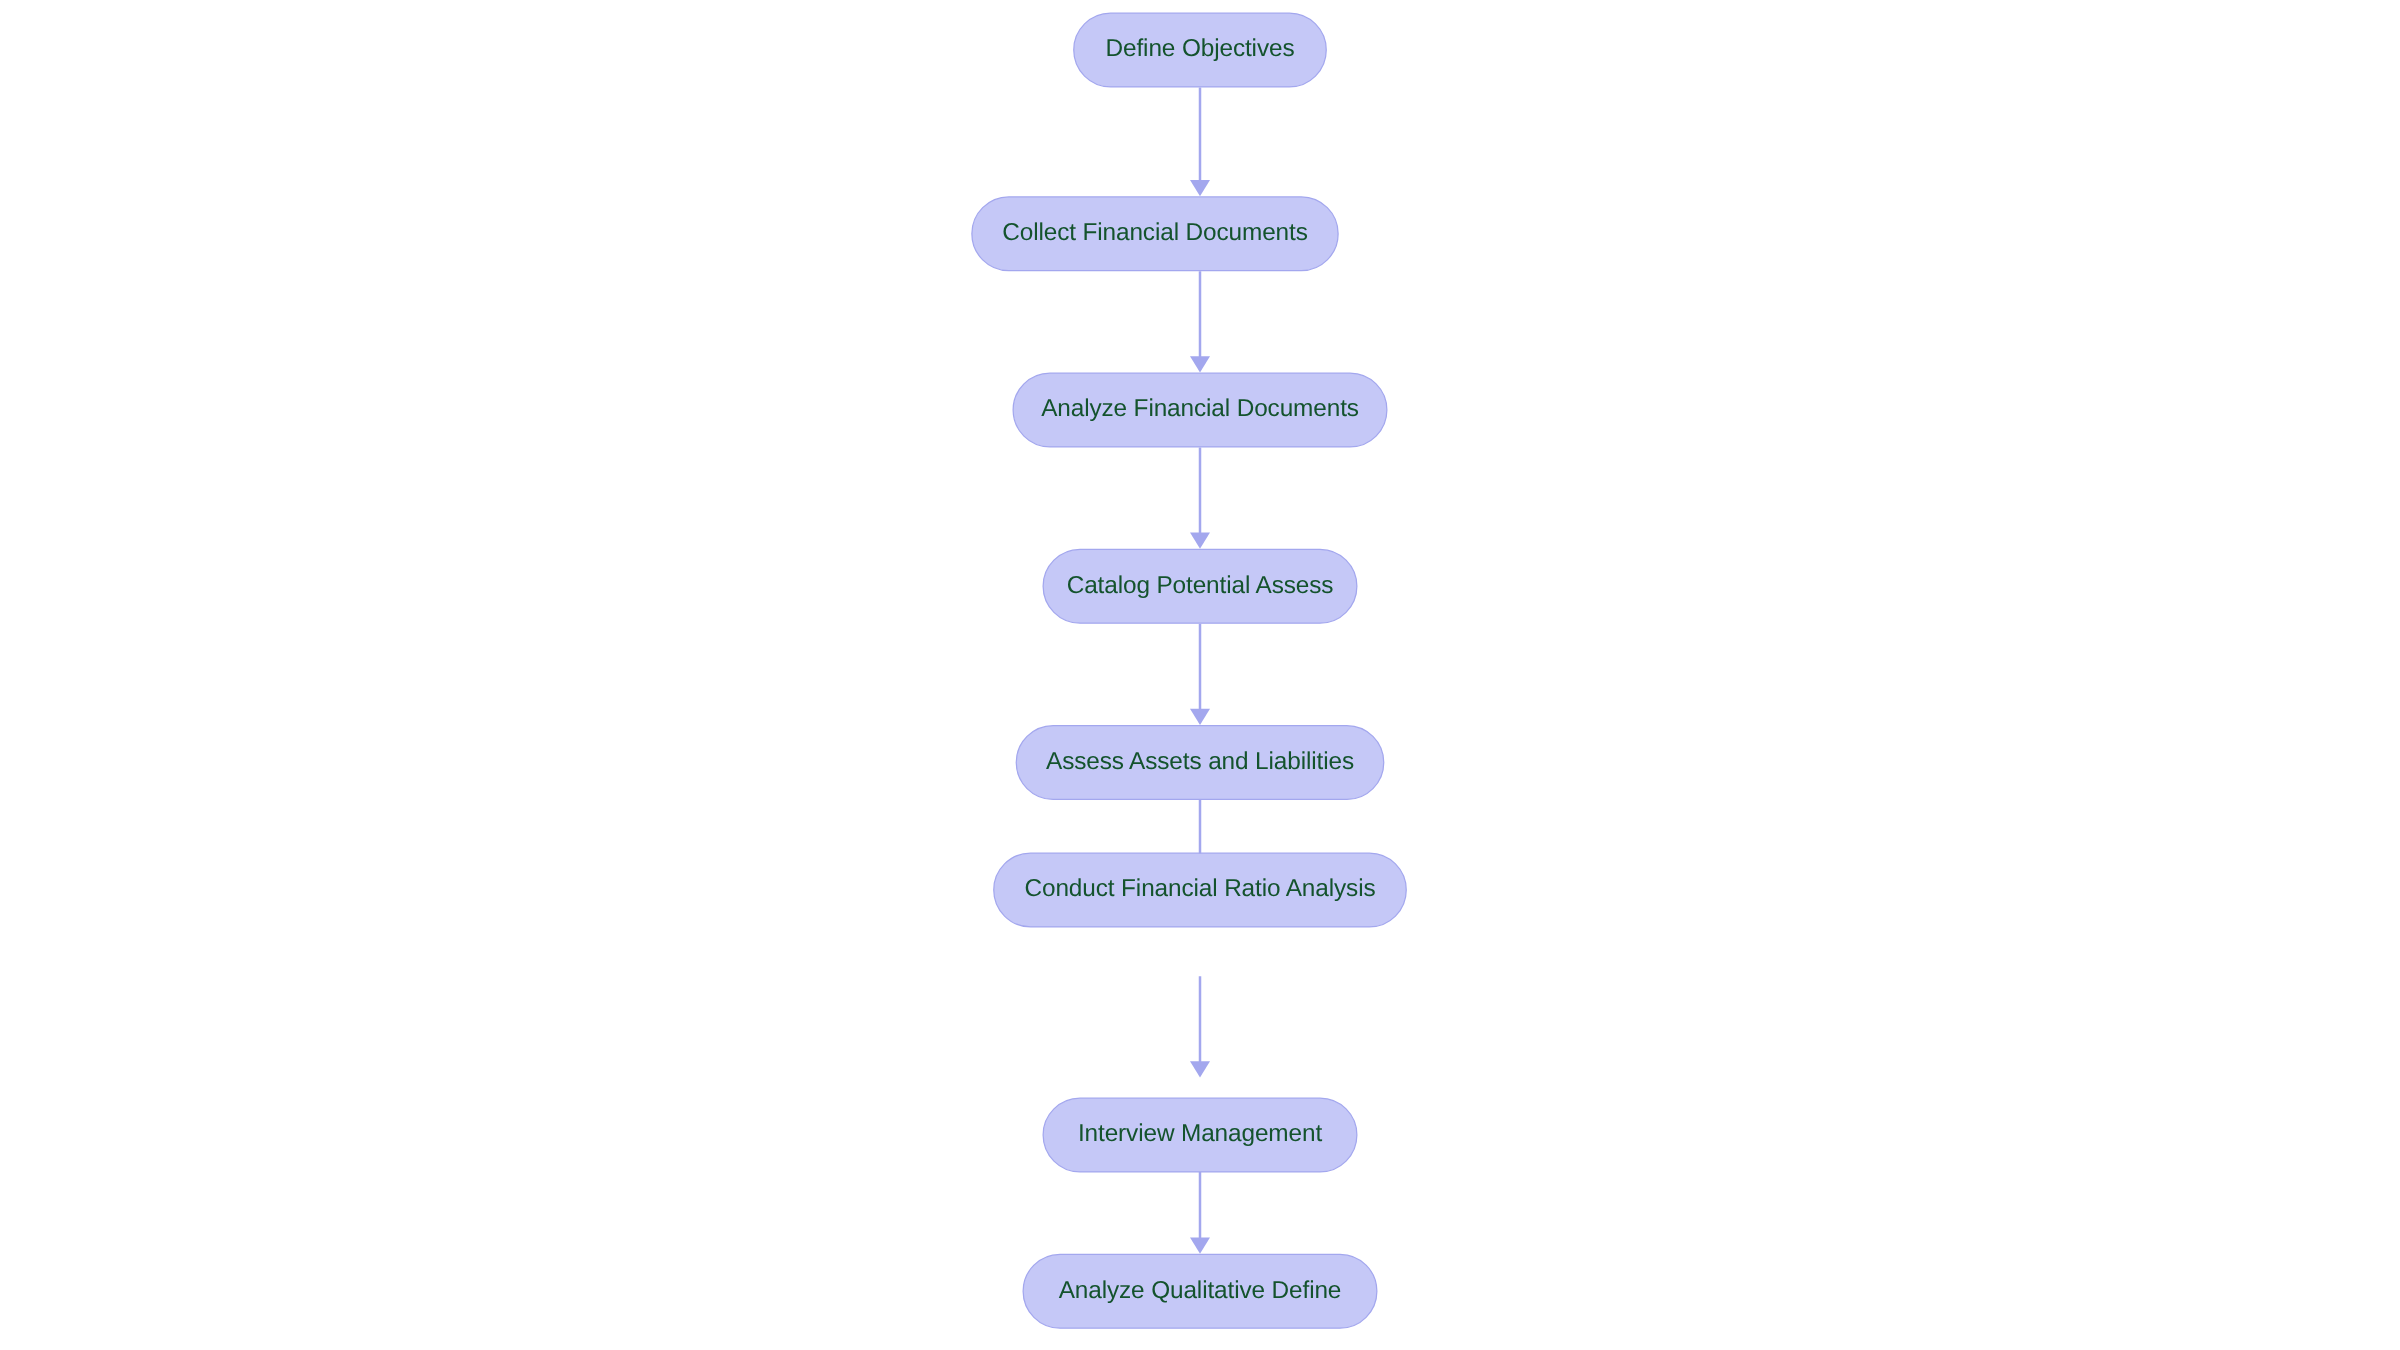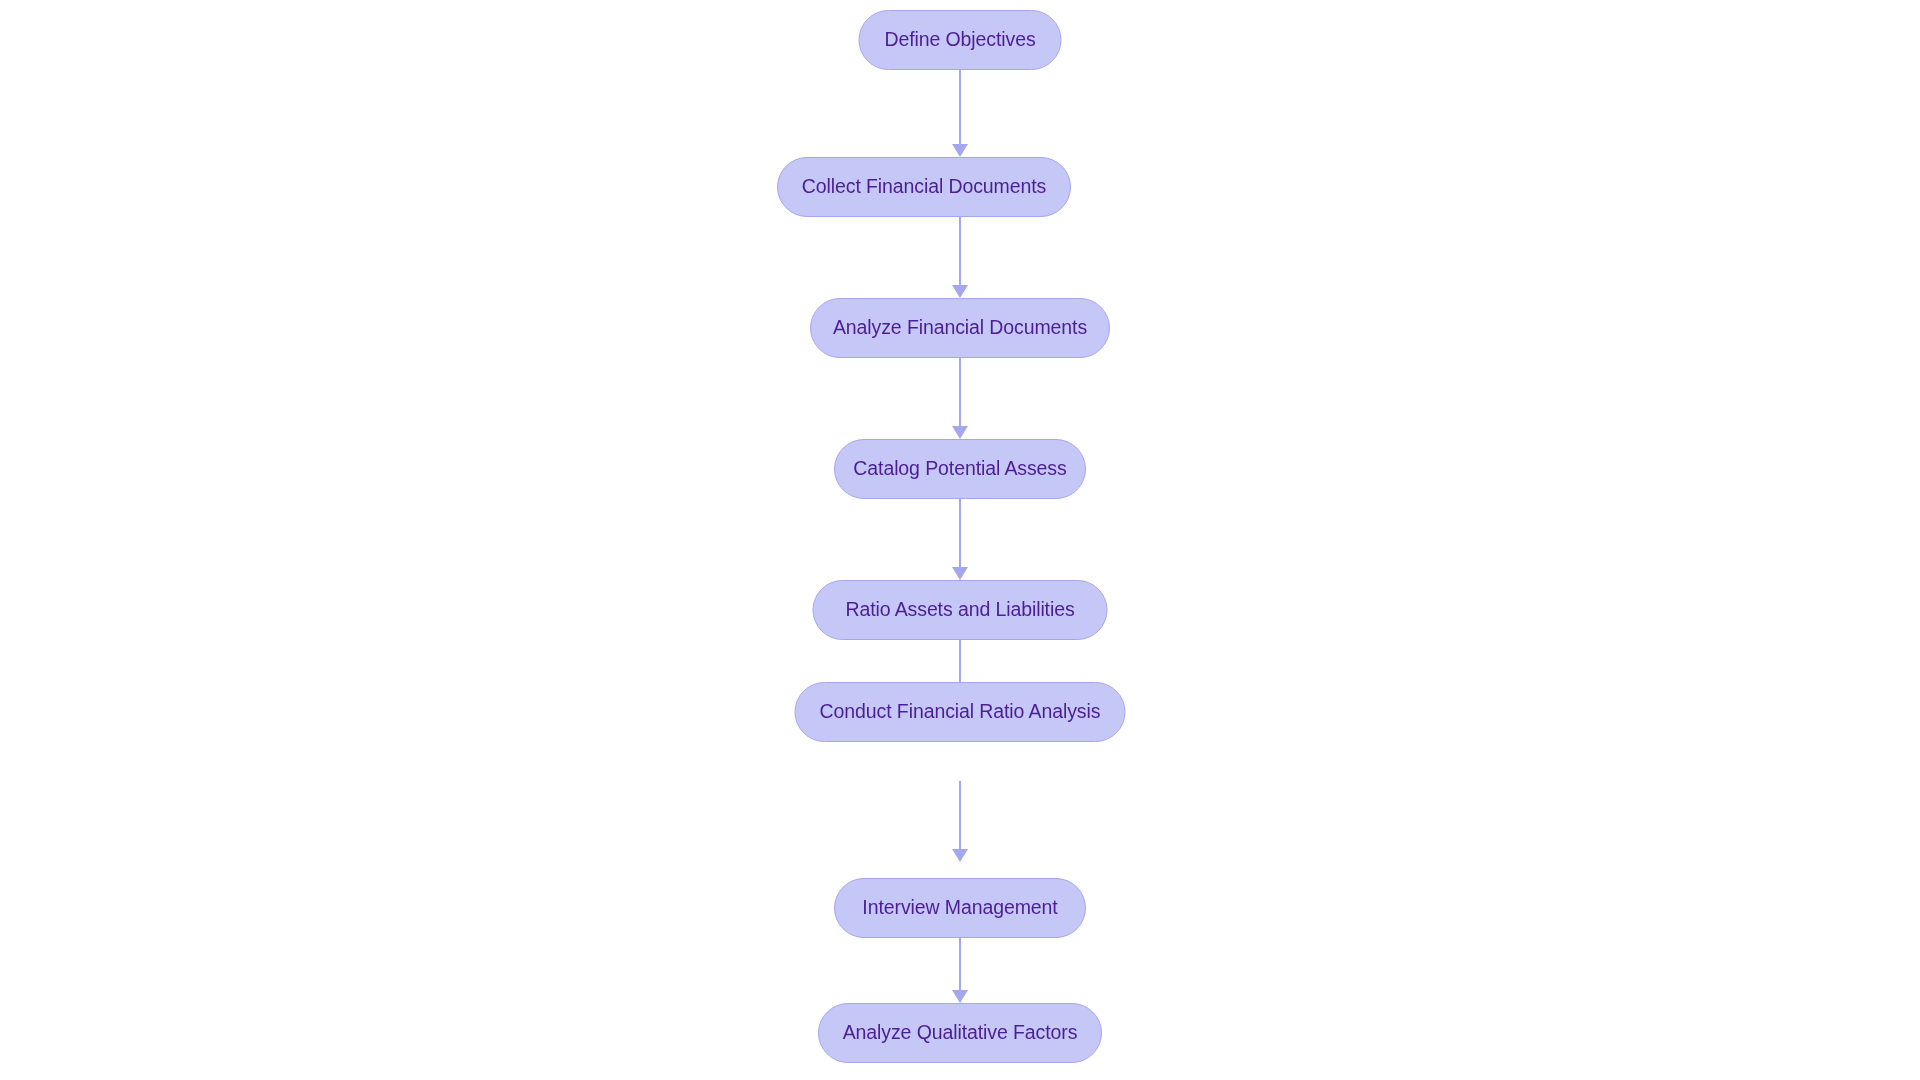--- a/index.html
+++ b/index.html
@@ -44,21 +44,21 @@
     justify-content: center;
     padding: 0 18px;
     white-space: nowrap;
   }
 
   .flow-node .node-label {
     font-family: "Liberation Sans", sans-serif;
     font-size: 19.5px;
     font-weight: 400;
     letter-spacing: -0.1px;
-    color: #4c1d95;
+    color: #14532d;
     line-height: 1;
     user-select: none;
   }
 </style>
 </head>
 <body>
 
 <div id="flow-canvas">
 
   <svg id="connector-layer" viewBox="0 0 1920 1080" width="1920" height="1080" aria-hidden="true">
@@ -99,26 +99,26 @@
       <div class="flow-node" style="left: 924px; top: 157px; width: 294px;">
         <span class="node-label">Collect Financial Documents</span>
       </div>
       <div class="flow-node" style="left: 960px; top: 298px; width: 300px;">
         <span class="node-label">Analyze Financial Documents</span>
       </div>
       <div class="flow-node" style="left: 960px; top: 439px; width: 252px;">
         <span class="node-label">Catalog Potential Assess</span>
       </div>
       <div class="flow-node" style="left: 960px; top: 580px; width: 295px;">
-        <span class="node-label">Ratio Assets and Liabilities</span>
+        <span class="node-label">Assess Assets and Liabilities</span>
       </div>
       <div class="flow-node" style="left: 960px; top: 682px; width: 331px;">
         <span class="node-label">Conduct Financial Ratio Analysis</span>
       </div>
       <div class="flow-node" style="left: 960px; top: 862px; width: 252px; margin-top: 16px;">
         <span class="node-label">Interview Management</span>
       </div>
       <div class="flow-node" style="left: 960px; top: 1003px; width: 284px;">
-        <span class="node-label">Analyze Qualitative Factors</span>
+        <span class="node-label">Analyze Qualitative Define</span>
       </div>
     </div>
 
 </div>
 
 </body></html>

